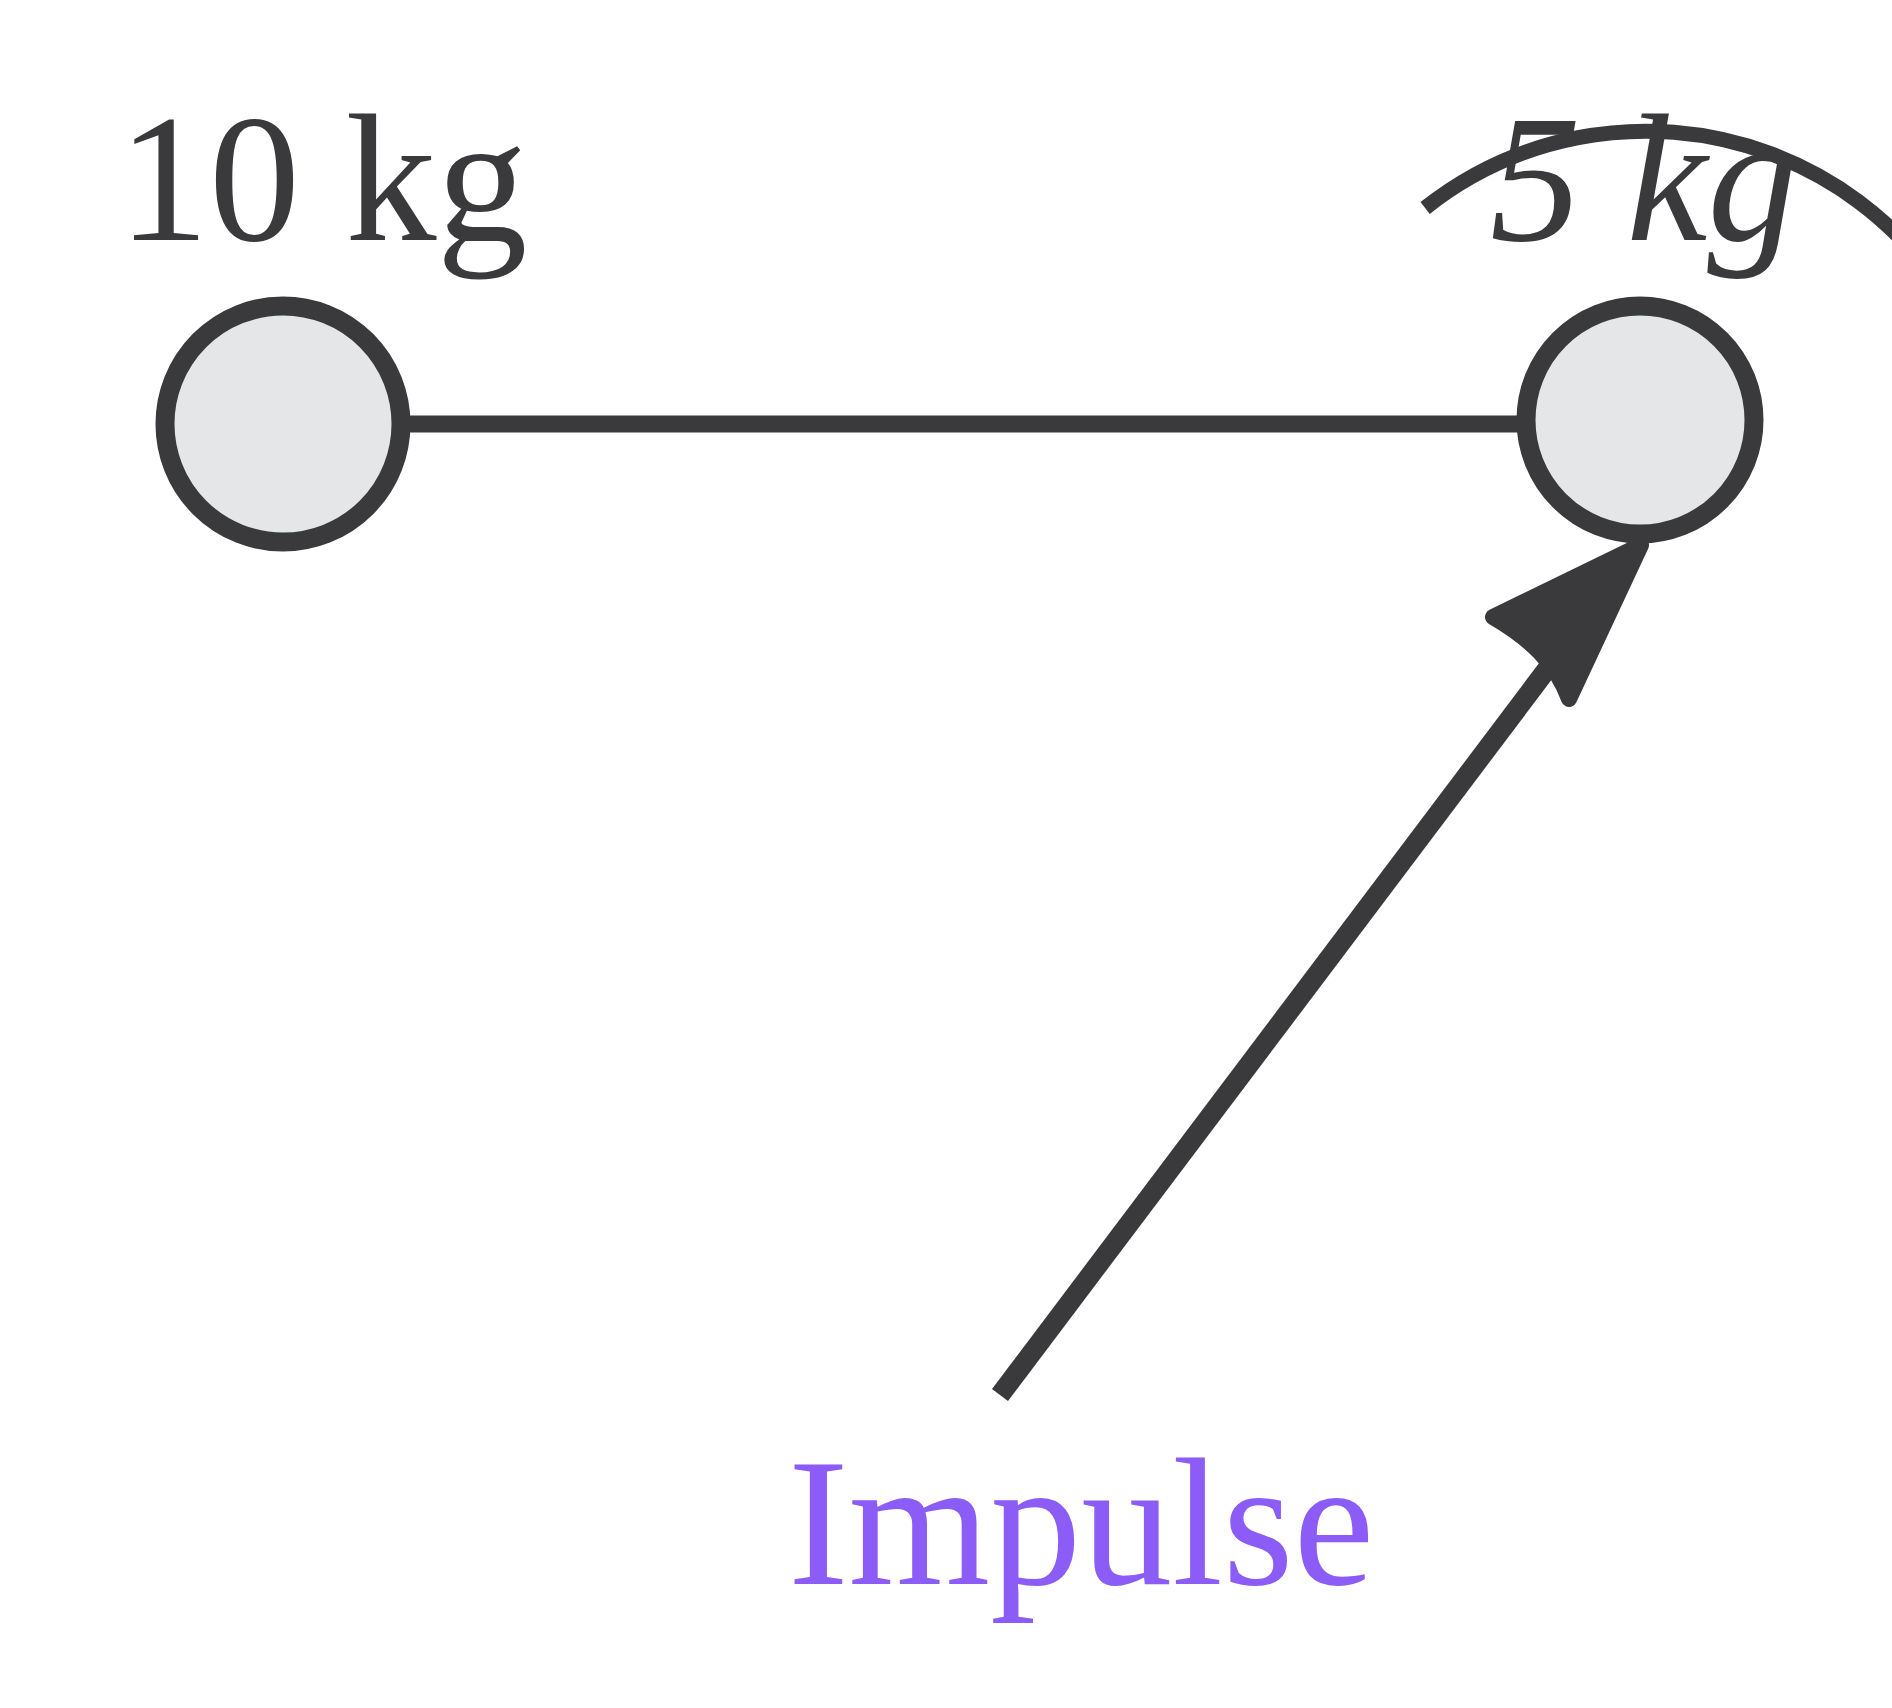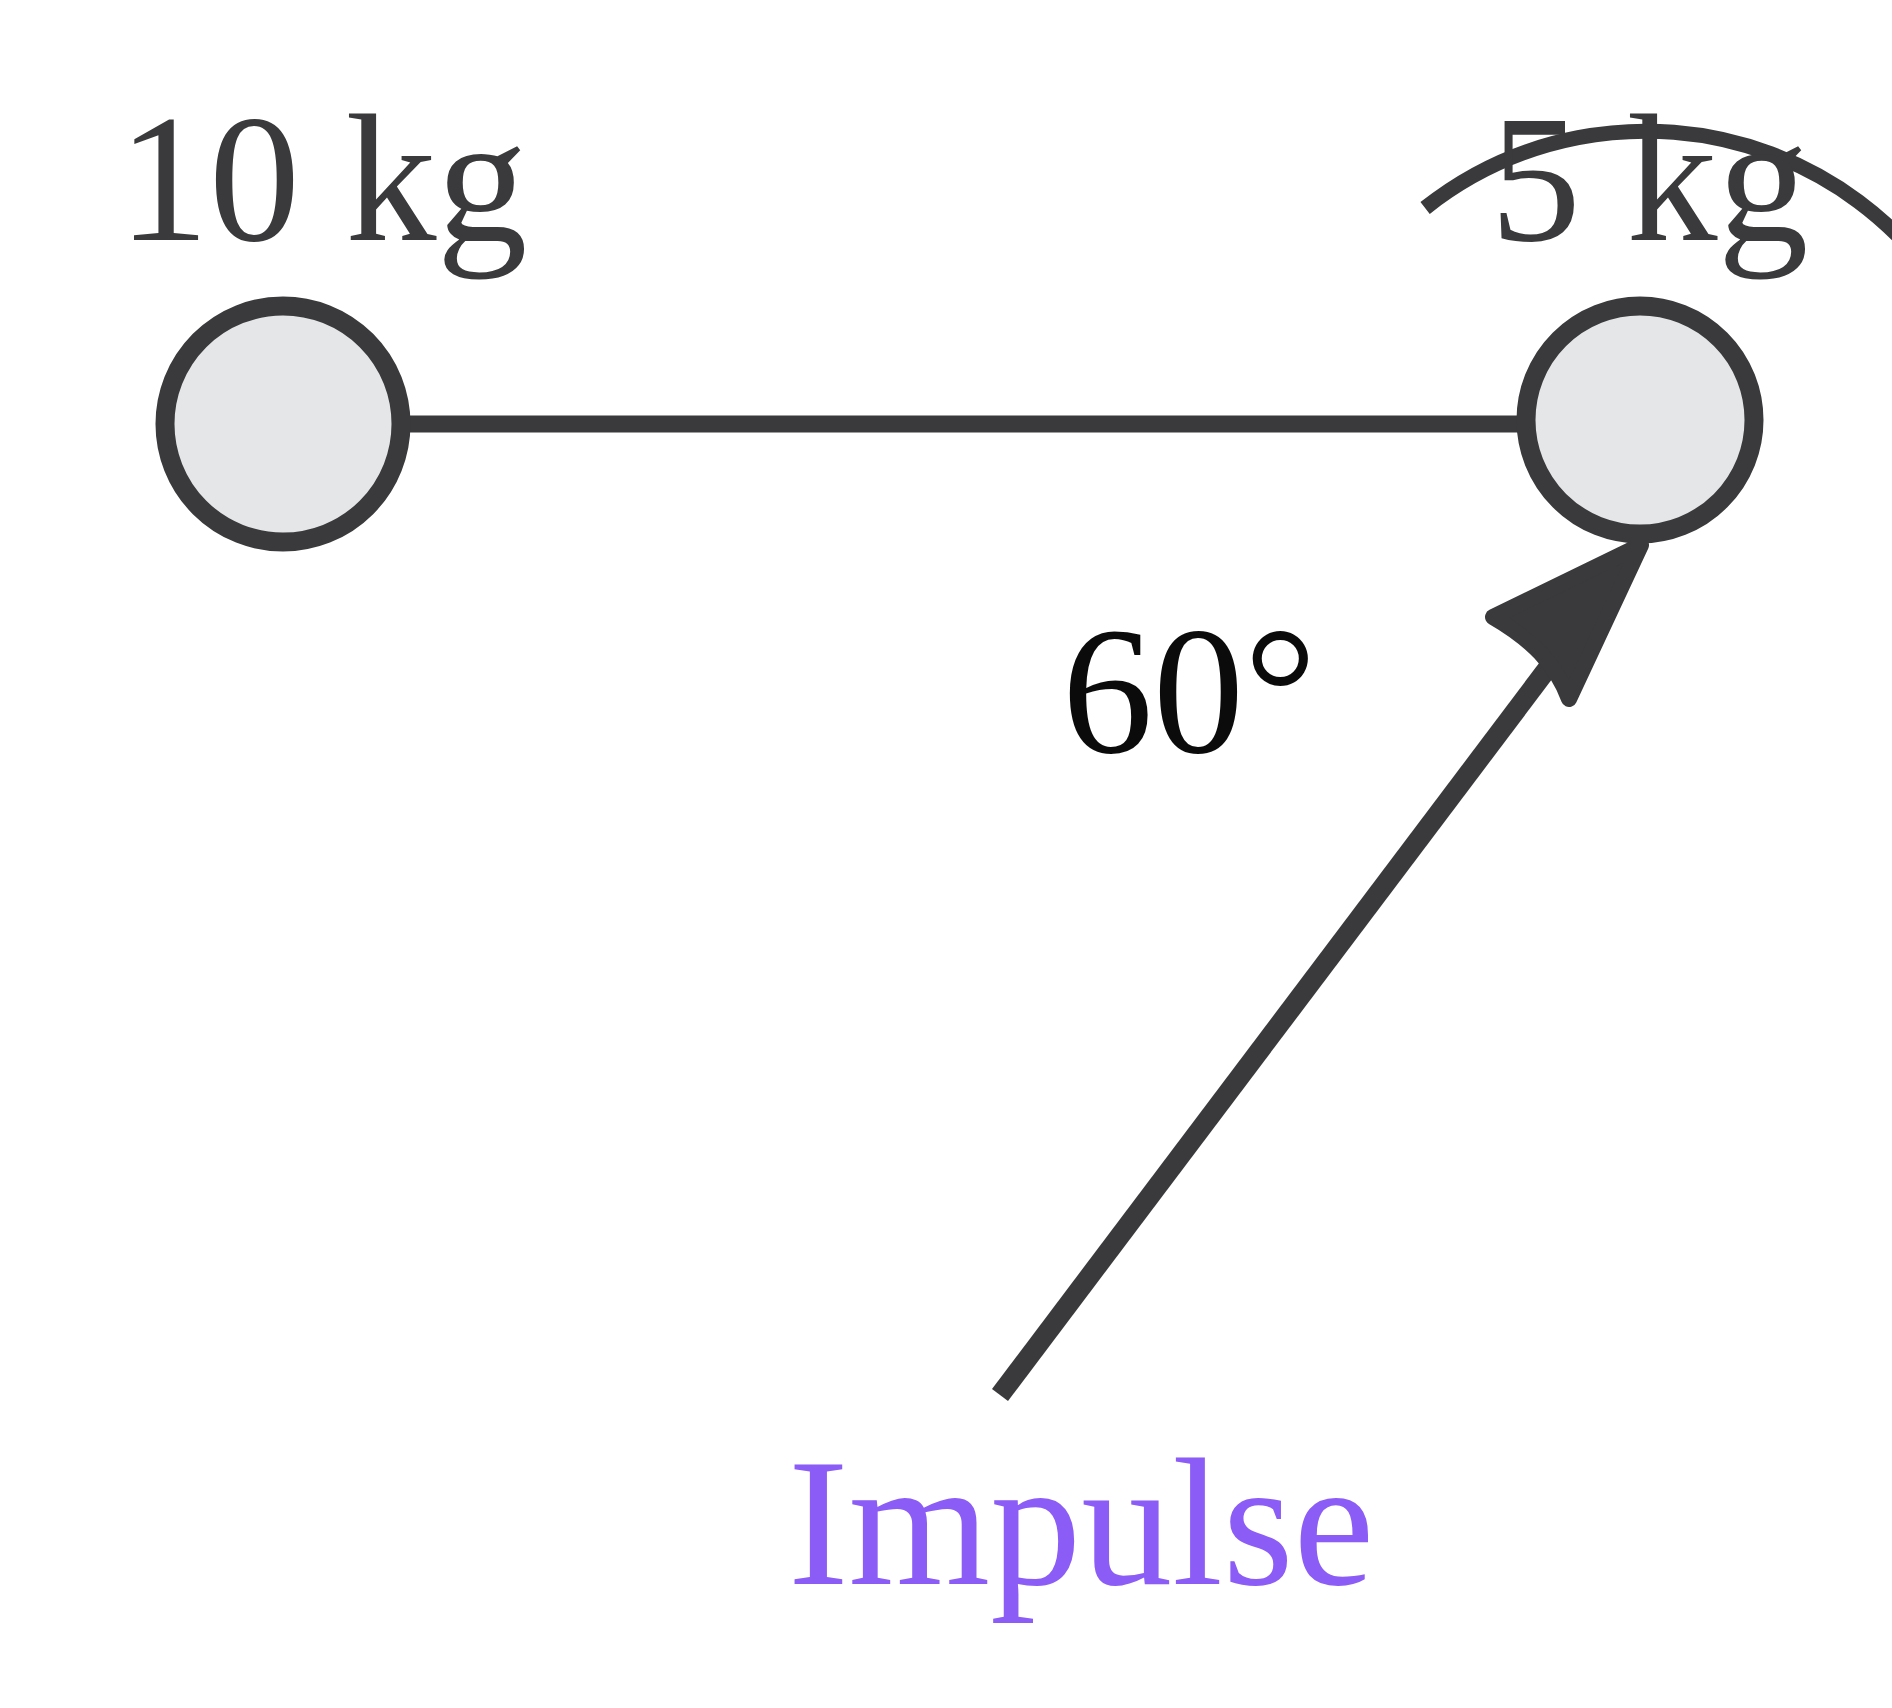--- a/index.html
+++ b/index.html
@@ -39,20 +39,21 @@
     left: 118px;
     top: 88px;
     font-size: 182px;
     color: #3a3a3c;
   }
   #label-right-mass {
     left: 1490px;
     top: 88px;
     font-size: 182px;
     color: #3a3a3c;
+    font-style: italic;
   }
   #label-angle {
     left: 1062px;
     top: 600px;
     font-size: 182px;
     color: #0b0b0b;
   }
   #label-impulse {
     left: 788px;
     top: 1432px;
@@ -80,17 +81,16 @@
 
     <circle cx="283" cy="424" r="118" fill="#e4e6e7" stroke="#3a3a3c" stroke-width="19"></circle>
 
     <circle cx="1640" cy="420" r="114" fill="#e4e6e7" stroke="#3a3a3c" stroke-width="19"></circle>
   </svg>
 
   <div class="dlabel" id="label-left-mass">10 kg</div>
 
   <div class="dlabel" id="label-right-mass">5 kg</div>
 
-  <div class="dlabel" id="label-angle">60°</div>
 
   <div class="dlabel" id="label-impulse">Impulse</div>
 
 </div>
 
 </body></html>

